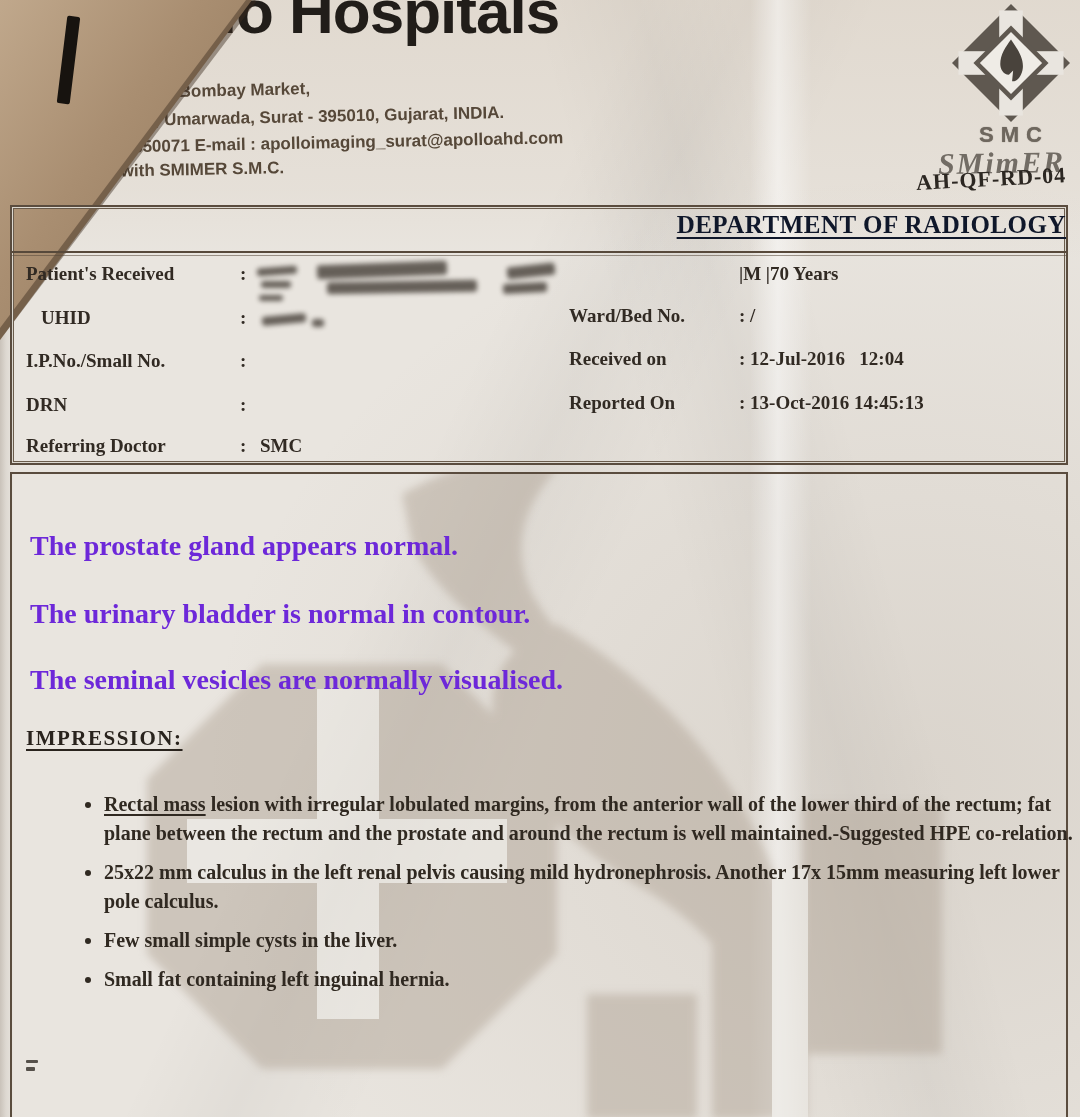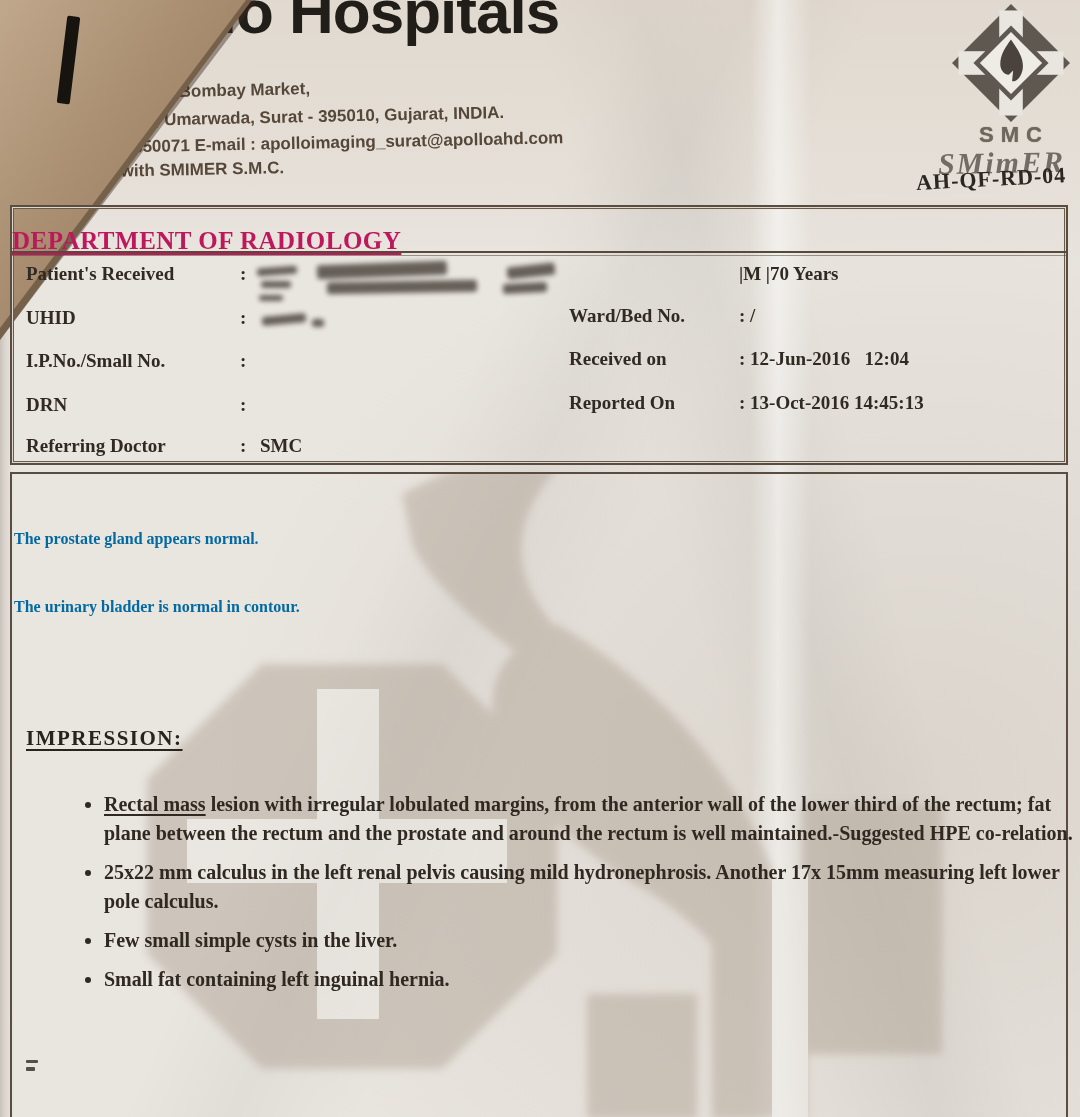--- a/index.html
+++ b/index.html
@@ -44,34 +44,34 @@
   .stamp{position:absolute;left:-12px;top:142px;font-family:"Liberation Serif",serif;
     font-style:italic;font-weight:700;font-size:30px;color:#4c463f;opacity:.75;
     letter-spacing:2px;transform:rotate(-1deg);white-space:nowrap;}
   .qcode{position:absolute;left:-34px;top:162px;font-family:"Liberation Serif",serif;
     font-weight:700;font-size:22px;color:#2c2username;color:#2c2722;letter-spacing:1px;
     transform:rotate(-3deg);white-space:nowrap;}
 
   
   .report-table{position:absolute;left:10px;top:205px;width:1054px;height:256px;
     border:2px solid #5a4c3e;box-shadow:inset 0 0 0 1px rgba(233,229,223,.9), inset 0 0 0 2px #6a5c4c;}
-  .rt-head{position:absolute;left:0;top:20px;width:100%;text-align:left;
-    font-weight:700;font-size:25px;color:#be185d;letter-spacing:.5px;}
+  .rt-head{position:absolute;left:0;top:4px;width:100%;text-align:right;
+    font-weight:700;font-size:25px;color:#0f172a;letter-spacing:.5px;}
   .rt-head span{text-decoration:underline;text-underline-offset:4px;}
   .rt-rule{position:absolute;left:0;top:44px;width:100%;border-top:2.5px solid #57493b;}
   .rt-rule2{position:absolute;left:0;top:48px;width:100%;border-top:1px solid rgba(87,73,59,.55);}
   .cell{position:absolute;font-weight:700;font-size:19px;color:#312a23;white-space:pre;}
   .smudge{position:absolute;filter:blur(2.5px);opacity:.75;}
   .smudge i{position:absolute;background:#3a332c;border-radius:3px;display:block;}
 
   
   .report-body{position:absolute;left:10px;top:472px;width:1054px;height:660px;
     border:2px solid #5a4c3e;border-bottom:none;}
   .wm{position:absolute;left:0;top:0;width:1054px;height:645px;opacity:.5;}
-  .finding{position:absolute;left:2px;font-weight:700;font-size:16px;color:#0369a1;white-space:nowrap;}
+  .finding{position:absolute;left:18px;font-weight:700;font-size:28px;color:#6d28d9;white-space:nowrap;}
   .impression-h{position:absolute;left:14px;font-weight:800;font-size:21px;color:#29231d;
     letter-spacing:1.5px;text-decoration:underline;text-underline-offset:4px;
     text-decoration-thickness:2px;}
   .bullets{position:absolute;left:48px;top:300px;width:975px;margin:16px;padding:0 0 0 28px;}
   .bullets li{font-weight:700;font-size:20px;color:#302921;line-height:29px;margin-bottom:10px;}
   .lead-underline{text-decoration:underline;text-underline-offset:3px;}
   .edge-marks{position:absolute;left:26px;top:1060px;width:16px;height:14px;}
   .edge-marks i{position:absolute;left:0;background:#55504a;display:block;border-radius:1px;}
   .edge-marks i:nth-child(1){top:0;width:12px;height:3px;}
   .edge-marks i:nth-child(2){top:7px;width:9px;height:4px;}
@@ -118,33 +118,33 @@
       <i style="left:0;top:8px;width:40px;height:8px;transform:rotate(-4deg);"></i>
       <i style="left:4px;top:22px;width:30px;height:7px;"></i>
       <i style="left:2px;top:36px;width:24px;height:6px;"></i>
       <i style="left:60px;top:4px;width:130px;height:14px;transform:rotate(-2deg);"></i>
       <i style="left:70px;top:22px;width:150px;height:12px;transform:rotate(-1deg);"></i>
       <i style="left:250px;top:6px;width:48px;height:12px;transform:rotate(-6deg);"></i>
       <i style="left:246px;top:24px;width:44px;height:10px;transform:rotate(-3deg);"></i>
     </div>
     <div class="cell" style="left:727px;top:56px;">|M |70 Years</div>
 
-    <div class="cell" style="left:14px;top:100px;">UHID</div>
+    <div class="cell" style="left:29px;top:100px;">UHID</div>
     <div class="cell" style="left:228px;top:100px;">:</div>
     <div class="smudge" style="left:250px;top:102px;width:80px;height:24px;">
       <i style="left:0;top:6px;width:44px;height:9px;transform:rotate(-5deg);"></i>
       <i style="left:50px;top:10px;width:12px;height:8px;"></i>
     </div>
     <div class="cell" style="left:557px;top:98px;">Ward/Bed No.</div>
     <div class="cell" style="left:727px;top:98px;">: /</div>
 
     <div class="cell" style="left:14px;top:143px;">I.P.No./Small No.</div>
     <div class="cell" style="left:228px;top:143px;">:</div>
     <div class="cell" style="left:557px;top:141px;">Received on</div>
-    <div class="cell" style="left:727px;top:141px;">: 12-Jun-2016   12:04</div>
+    <div class="cell" style="left:727px;top:141px;">: 12-Jul-2016   12:04</div>
 
     <div class="cell" style="left:14px;top:187px;">DRN</div>
     <div class="cell" style="left:228px;top:187px;">:</div>
     <div class="cell" style="left:557px;top:185px;">Reported On</div>
     <div class="cell" style="left:727px;top:185px;">: 13-Oct-2016 14:45:13</div>
 
     <div class="cell" style="left:14px;top:228px;">Referring Doctor</div>
     <div class="cell" style="left:228px;top:228px;">:</div>
     <div class="cell" style="left:248px;top:228px;">SMC</div>
   </div>
@@ -167,20 +167,21 @@
       </g>
       <g fill="#eceae5">
         <rect x="305" y="215" width="62" height="330"></rect>
         <rect x="175" y="345" width="320" height="64"></rect>
         <rect x="760" y="395" width="36" height="250"></rect>
       </g>
     </svg>
 
     <div class="finding" style="top:56px;">The prostate gland appears normal.</div>
     <div class="finding" style="top:124px;">The urinary bladder is normal in contour.</div>
+    <div class="finding" style="top:190px;">The seminal vesicles are normally visualised.</div>
 
     <div class="impression-h" style="top:252px;text-align:right;">IMPRESSION:</div>
 
     <ul class="bullets">
       <li><span class="lead-underline">Rectal mass</span><span> lesion with irregular lobulated margins, from the anterior wall of the lower third of the rectum; fat plane between the rectum and the prostate and around the rectum is well maintained.-Suggested HPE co-relation.</span></li>
       <li><span>25x22 mm calculus in the left renal pelvis causing mild hydronephrosis. Another 17x 15mm measuring  left lower pole calculus.</span></li>
       <li><span>Few small simple cysts in the liver.</span></li>
       <li><span>Small fat containing left inguinal hernia.</span></li>
     </ul>
   </div>

